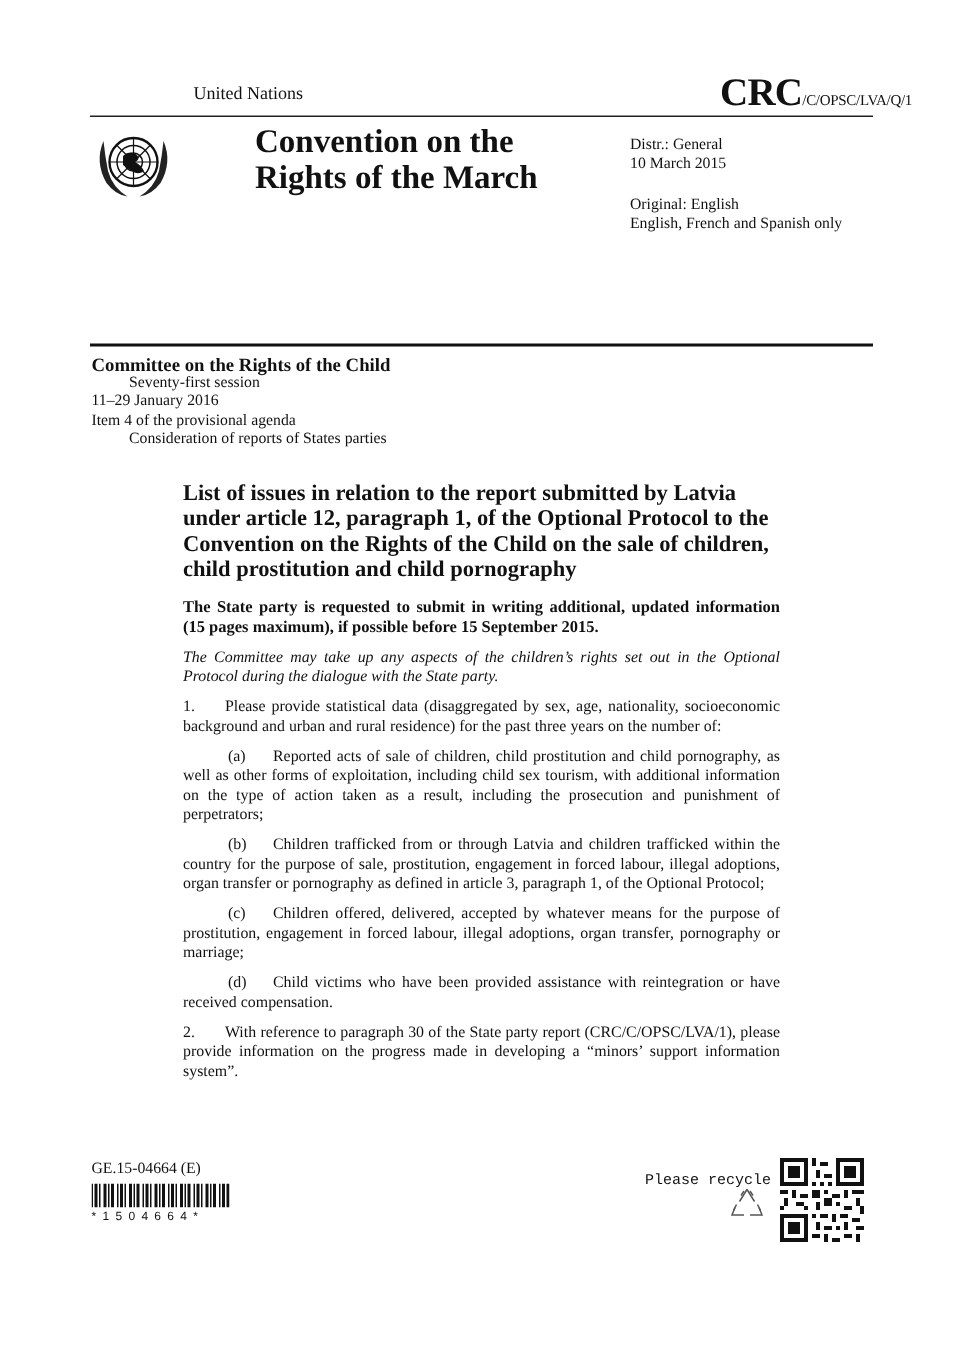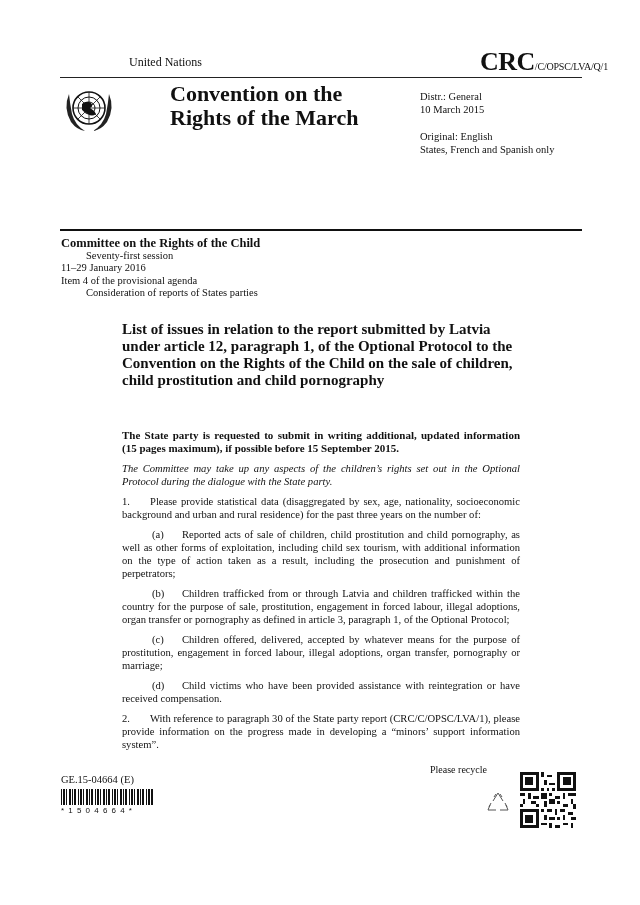--- a/index.html
+++ b/index.html
@@ -16,30 +16,30 @@
     .logo { left: 60px; top: 84px; width: 58px; height: 50px; }
     .body-title { left: 126px; top: 82px; font-size: 22px; font-weight: bold; line-height: 24px; margin-left: 44px; }
     .distr { left: 420px; top: 90px; font-size: 10.5px; line-height: 13px; }
     .orig { left: 420px; top: 130px; font-size: 10.5px; line-height: 13px; }
     .rule-mid { left: 60px; top: 229px; width: 522px; height: 2px; background: #111; }
     .committee { left: 61px; top: 237px; font-size: 12px; line-height: 12.5px; }
     .committee .c1 { font-weight: bold; font-size: 12.5px; }
     .committee .b { font-weight: normal; font-size: 10.5px; padding-left: 25px; }
     .committee .n { font-size: 10.5px; font-family: Liberation Serif, serif; }
     .doc-title { left: 122px; top: 321px; width: 400px; font-size: 15px; font-weight: bold; line-height: 17px; }
-    .content { left: 122px; top: 399px; width: 398px; font-size: 10.6px; line-height: 13px; text-align: justify; margin-top: 30px; }
+    .content { left: 122px; top: 399px; width: 398px; font-size: 10.6px; line-height: 13px; text-align: justify; }
     .content p { margin: 0 0 7px 0; }
     .content .req { font-weight: bold; font-size: 11px; }
     .content .ital { font-style: italic; }
     .num { display: inline-block; width: 28px; }
     .sub { display: inline-block; width: 30px; margin-left: 30px; }
     .job { left: 61px; top: 774px; font-size: 10.5px; }
     .barcode { left: 61px; top: 789px; width: 92px; height: 16px; }
     .barcode-num { left: 61px; top: 806px; font-family: "Liberation Sans", sans-serif; font-size: 8px; letter-spacing: 4.2px; }
-    .recycle-label { left: 430px; top: 764px; font-size: 10px; }
+    .recycle-label { left: 430px; top: 782px; font-size: 10px; font-family: Liberation Mono, monospace; }
     .recycle-icon { left: 486px; top: 791px; width: 24px; height: 22px; }
     .qr { left: 520px; top: 772px; width: 56px; height: 56px; }
   </style>
 </head>
 <body>
 
 <div class="abs un-name">United Nations</div>
 <div class="abs symbol">
   <span class="big">CRC</span><span class="small">/C/OPSC/LVA/Q/1</span>
 </div>
@@ -66,21 +66,21 @@
   <div>Convention on the</div>
   <div>Rights of the March</div>
 </div>
 
 <div class="abs distr">
   <div>Distr.: General</div>
   <div>10 March 2015</div>
 </div>
 <div class="abs orig">
   <div>Original: English</div>
-  <div>States, French and Spanish only</div>
+  <div>English, French and Spanish only</div>
 </div>
 
 <div class="abs rule-mid"></div>
 
 <div class="abs committee">
   <div class="c1">Committee on the Rights of the Child</div>
   <div class="b">Seventy-first session</div>
   <div class="n">11–29 January 2016</div>
   <div class="n">Item 4 of the provisional agenda</div>
   <div class="b">Consideration of reports of States parties</div>

